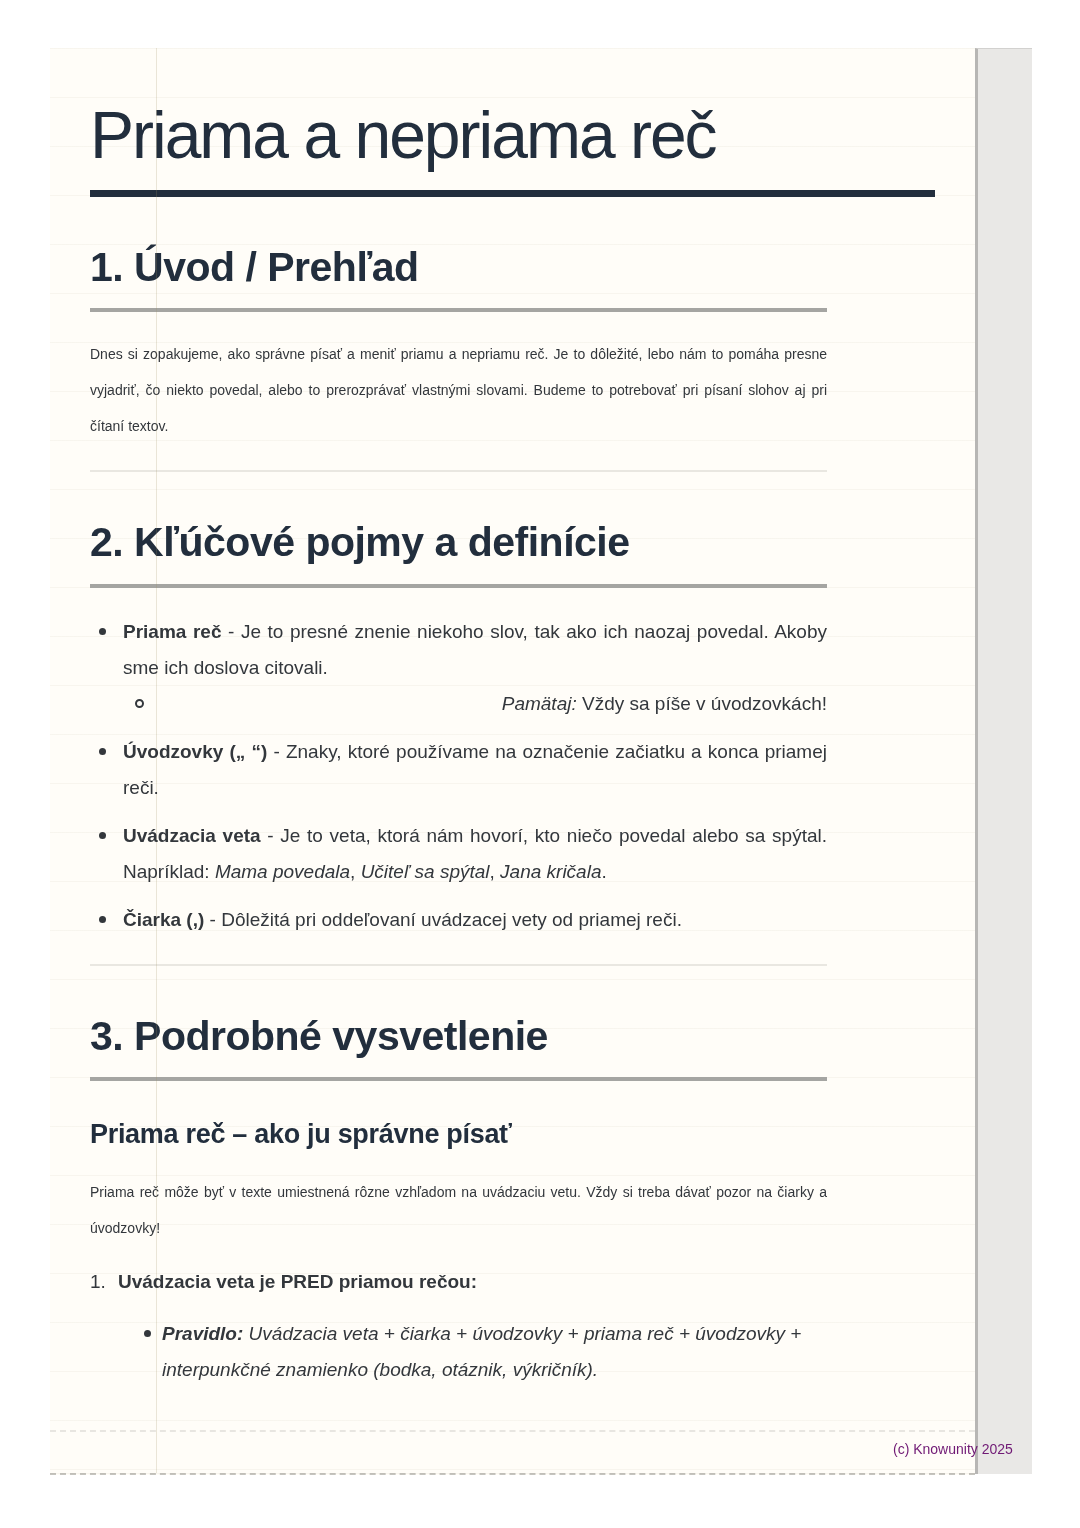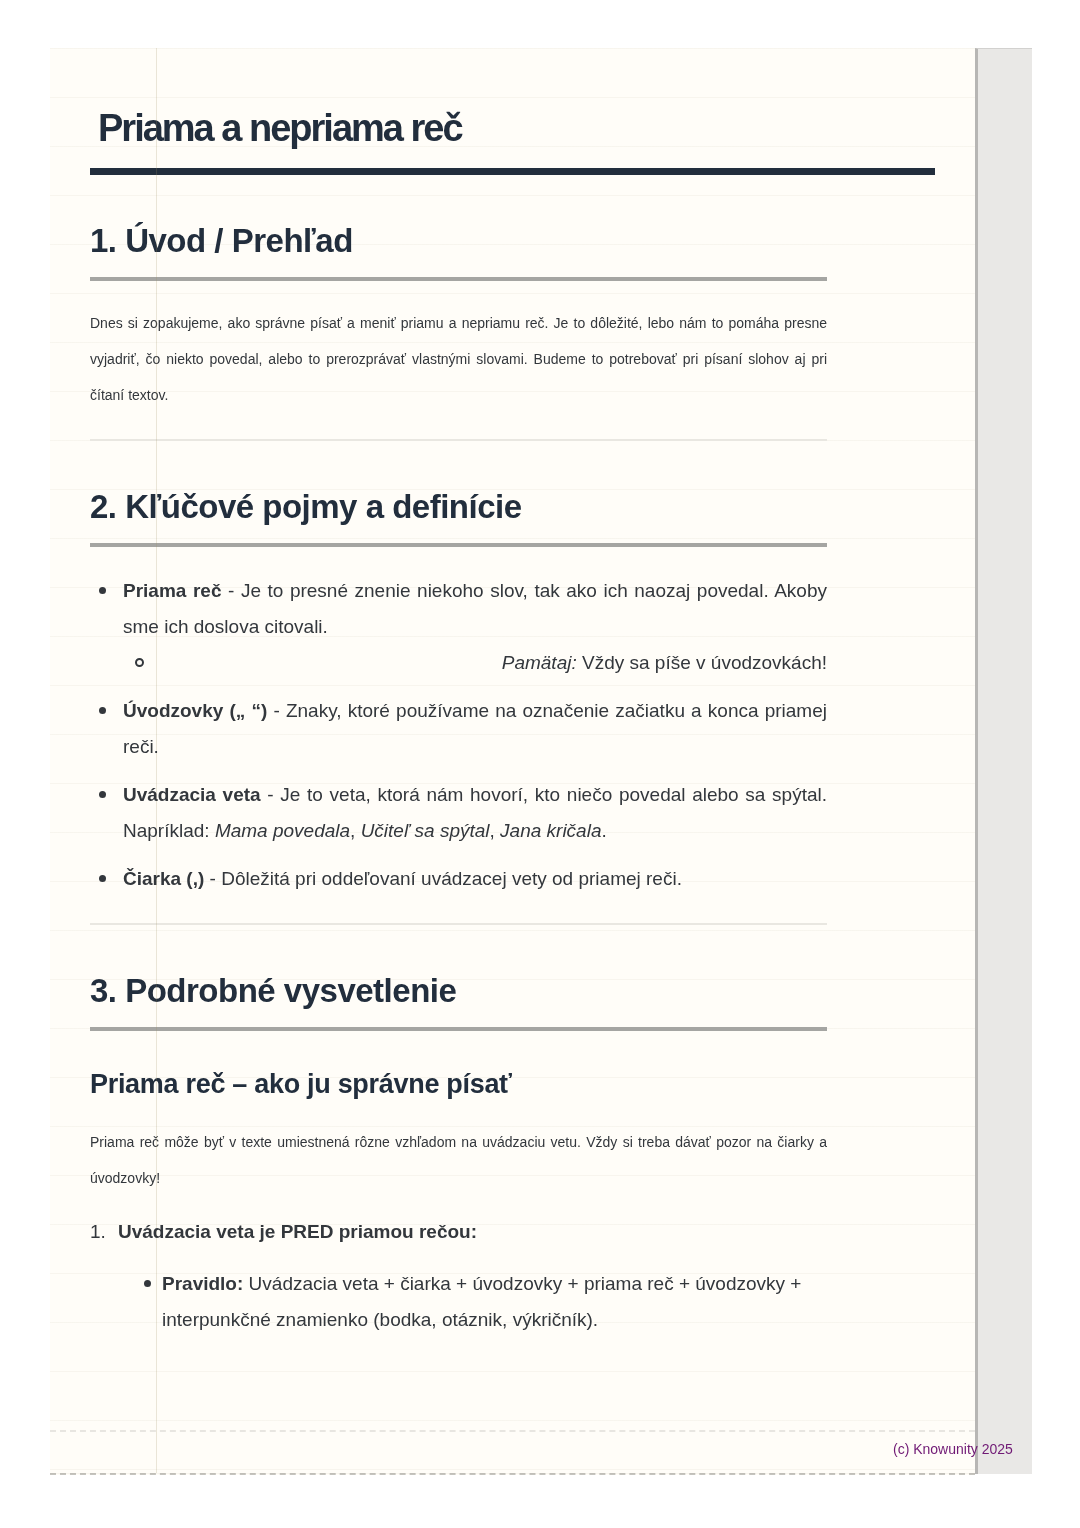--- a/index.html
+++ b/index.html
@@ -41,36 +41,36 @@
     position: absolute;
     left: 106px;
     top: 0;
     bottom: 0;
     width: 1px;
     background: rgba(160, 145, 100, 0.22);
   }
 
   
   h1 {
-    margin: 8px;
-    font-size: 38px;
+    margin: 0;
+    font-size: 66px;
     line-height: 1.08;
-    font-weight: bold;
+    font-weight: normal;
     letter-spacing: -2px;
     color: #222e3d;
   }
   .title-rule {
     width: 845px;
     height: 7px;
     margin-top: 19px;
     background: #222e3d;
   }
   h2 {
     margin: 47px 0 0 0;
-    font-size: 33px;
+    font-size: 41px;
     line-height: 1.15;
     font-weight: bold;
     letter-spacing: -0.5px;
     color: #222e3d;
   }
   .h2-rule {
     width: 737px;
     height: 4px;
     margin-top: 17px;
     background: #a5a5a2;
@@ -169,20 +169,21 @@
   }
   .rules-list .num {
     position: absolute;
     left: 0;
     top: 0;
   }
   .rule-sub {
     list-style: none;
     margin: 16px 0 0 0;
     padding: 0;
+    font-style: italic;
   }
   .rule-sub > li {
     position: relative;
     padding-left: 44px;
     text-align: left;
   }
   .rule-sub > li::before {
     content: "";
     position: absolute;
     left: 26px;

